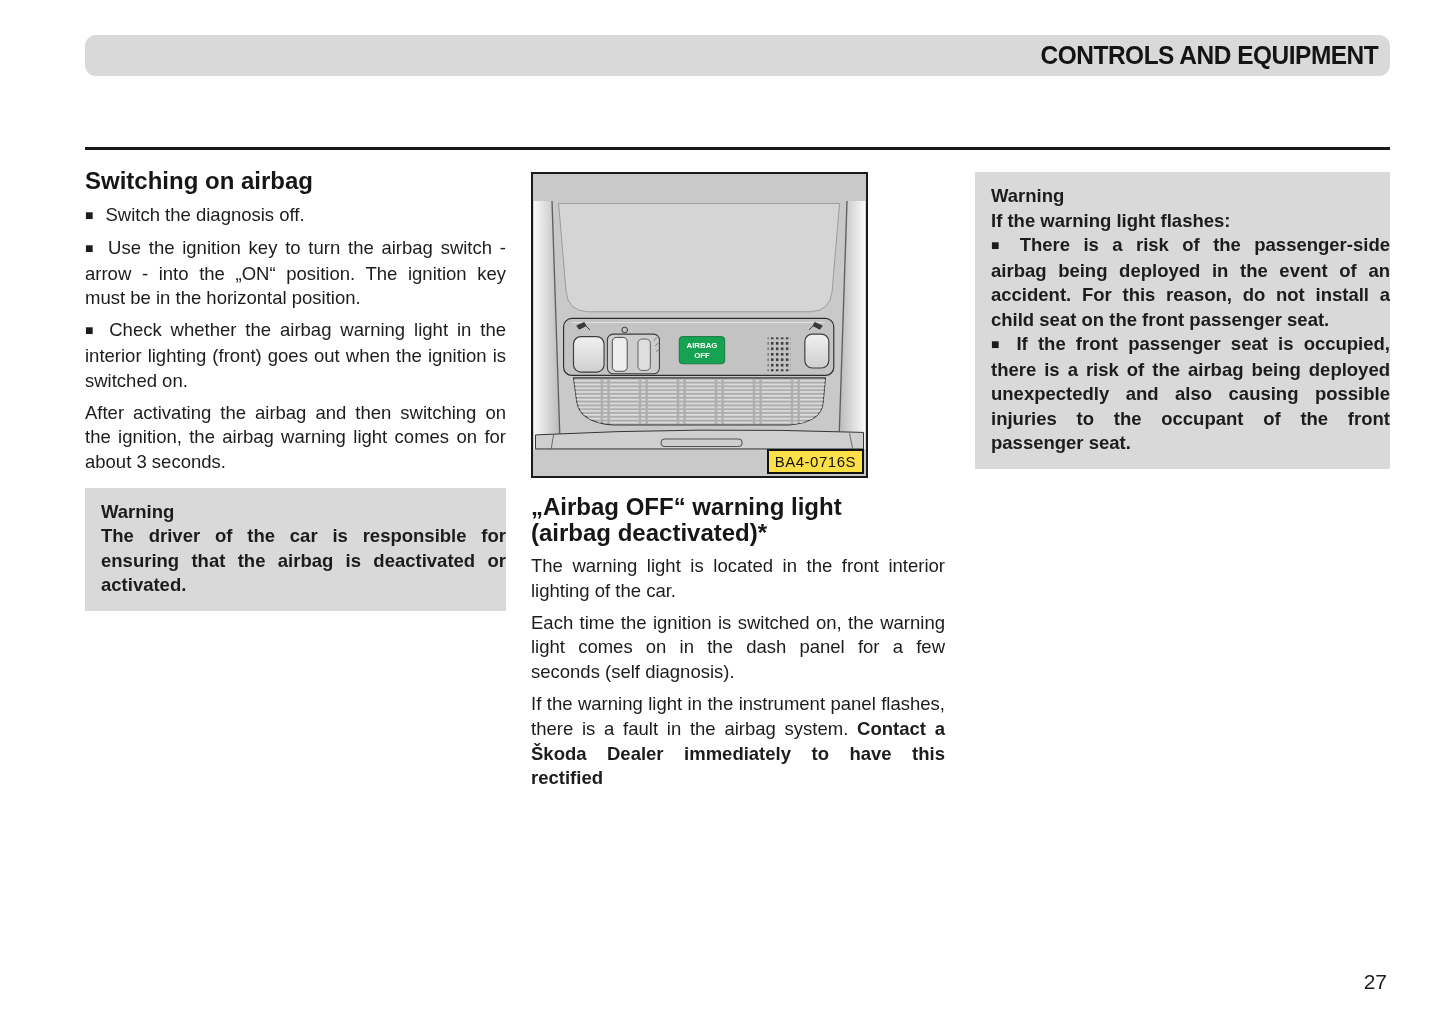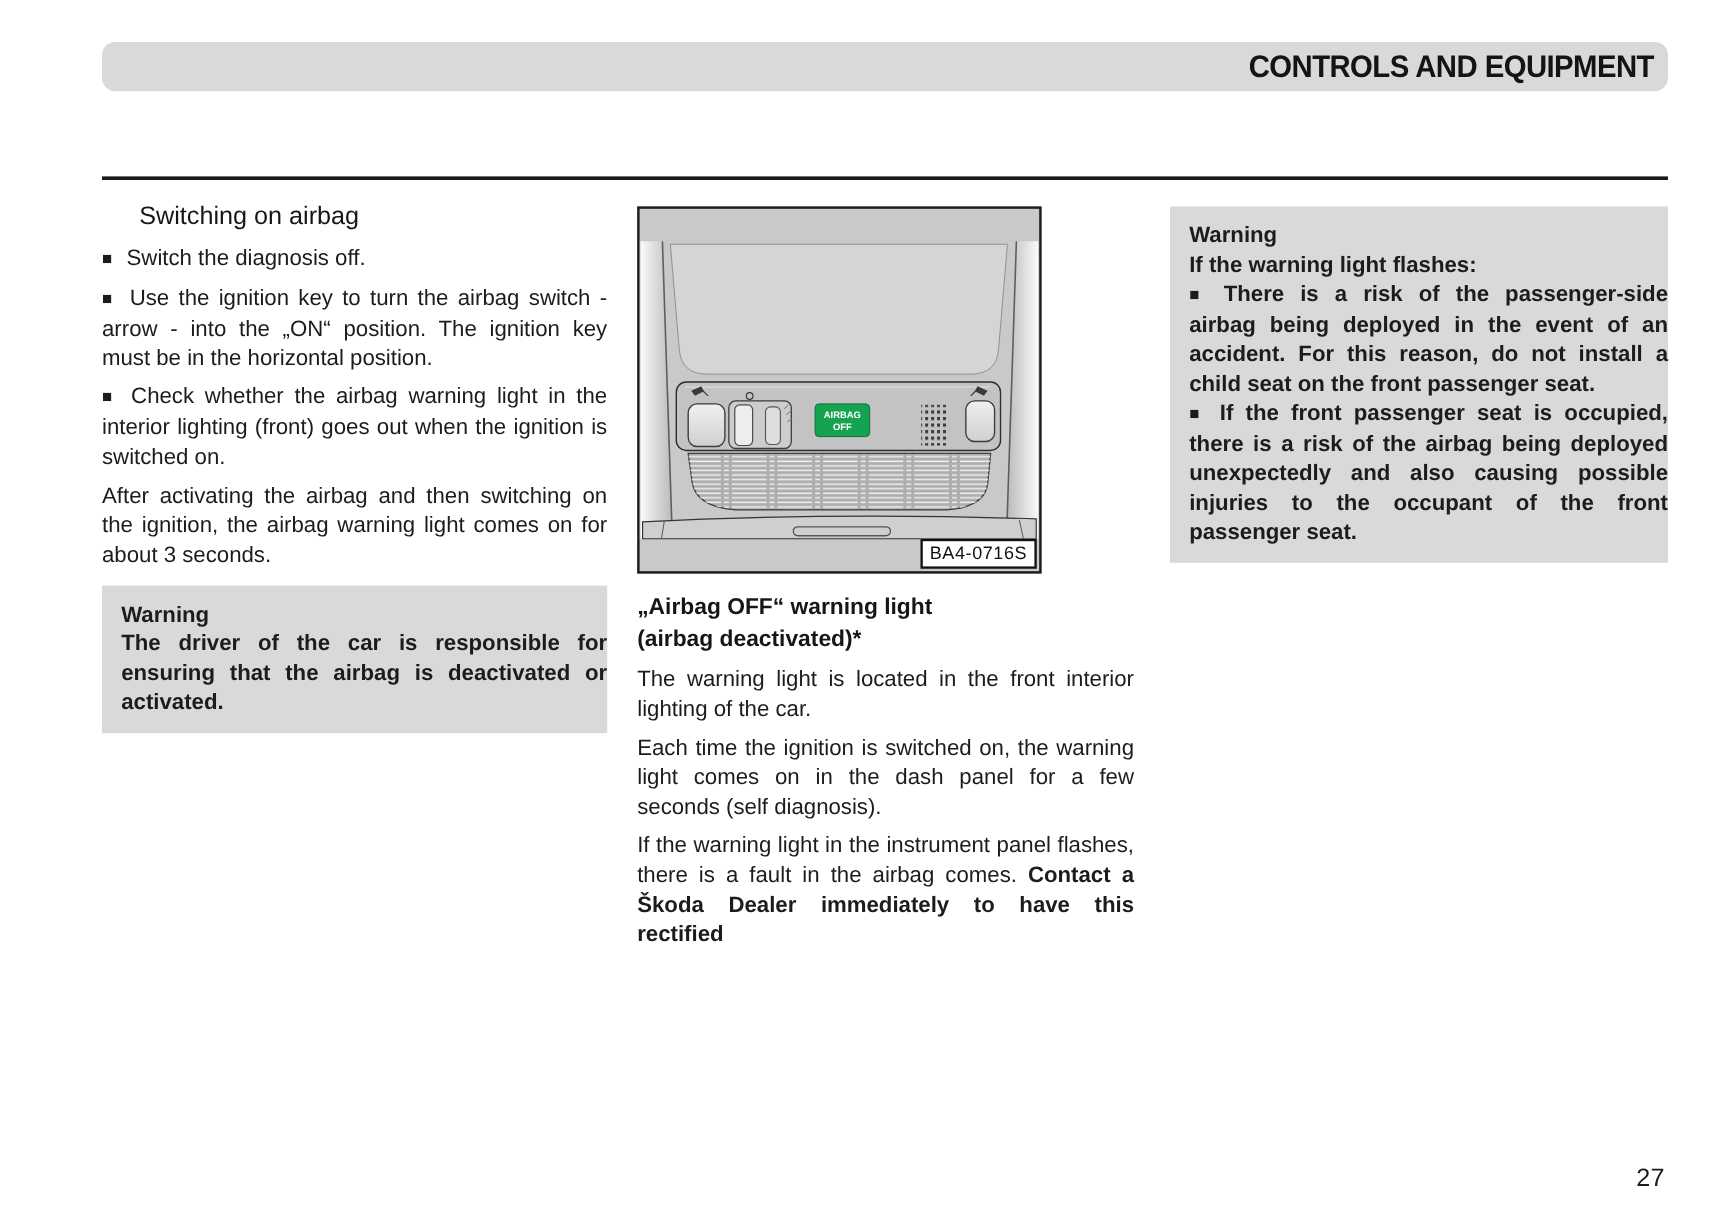--- a/index.html
+++ b/index.html
@@ -38,27 +38,26 @@
     left: 85px; top: 147px;
     width: 1305px; height: 3px;
     background: #1a1a1a;
   }
   .col { position: absolute; }
   .col-left  { left: 85px;  top: 168px; width: 421px; }
   .col-mid   { left: 531px; top: 172px; width: 414px; }
   .col-right { left: 975px; top: 172px; width: 415px; }
 
   h2.section-heading {
-    font-size: 21px;
-    font-weight: normal;
+    font-size: 24px;
+    font-weight: bold;
     line-height: 26px;
     margin-bottom: 9px;
     color: #161616;
     text-align: left;
-    margin-left: 31px;
   }
   p.body-text {
     font-size: 18.5px;
     line-height: 24.8px;
     text-align: justify;
     margin-bottom: 7px;
   }
   p.body-text:last-child { margin-bottom: 0; }
   .bullet {
     font-size: 14px;
@@ -88,30 +87,30 @@
     position: relative;
     width: 337px; height: 306px;
     border: 2px solid #1a1a1a;
     background: #c9c9c9;
     margin-bottom: 16px;
   }
   .figure svg { display: block; width: 100%; height: 100%; }
   .figure-caption {
     position: absolute;
     right: 2px; bottom: 2px;
-    background: #ffffff;
+    background: #fde047;
     border: 2px solid #111111;
     font-size: 15px;
     line-height: 19px;
     padding: 1px 6px;
     color: #111;
     letter-spacing: 0.5px;
   }
   .mid-heading {
-    font-size: 19px;
+    font-size: 24px;
     font-weight: bold;
     line-height: 26px;
     margin-bottom: 8px;
     color: #161616;
   }
   .page-number {
     position: absolute;
     right: 58px; top: 970px;
     font-size: 21px;
     color: #1c1c1c;
@@ -234,21 +233,21 @@
       <figcaption class="figure-caption">BA4-0716S</figcaption>
     </figure>
 
     <h2 class="mid-heading">
       <span>„Airbag OFF“ warning light</span><br>
       <span>(airbag deactivated)*</span>
     </h2>
 
     <p class="body-text">The warning light is located in the front interior lighting of the car.</p>
     <p class="body-text">Each time the ignition is switched on, the warning light comes on in the dash panel for a few seconds (self diagnosis).</p>
-    <p class="body-text"><span>If the warning light in the instrument panel flashes, there is a fault in the airbag comes. </span><strong>Contact a Škoda Dealer immediately to have this rectified</strong></p>
+    <p class="body-text"><span>If the warning light in the instrument panel flashes, there is a fault in the airbag system. </span><strong>Contact a Škoda Dealer immediately to have this rectified</strong></p>
   </section>
 
   <section class="col col-right">
     <aside class="warning-box">
       <div class="warning-title">Warning</div>
       <div class="warning-title">If the warning light flashes:</div>
       <p><span class="bullet">■</span><span>There is a risk of the passenger-side airbag being deployed in the event of an accident. For this reason, do not install a child seat on the front passenger seat.</span></p>
       <p><span class="bullet">■</span><span>If the front passenger seat is occupied, there is a risk of the airbag being deployed unexpectedly and also causing possible injuries to the occupant of the front passenger seat.</span></p>
     </aside>
   </section>

